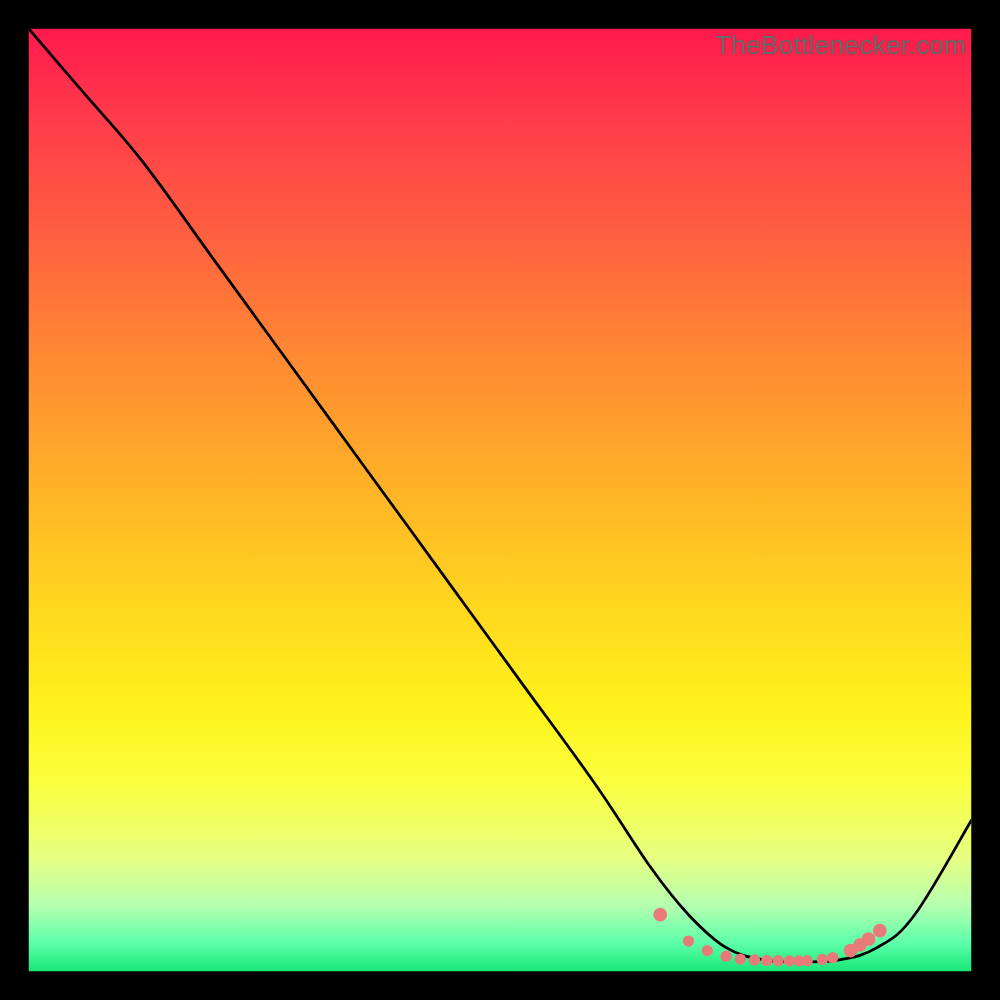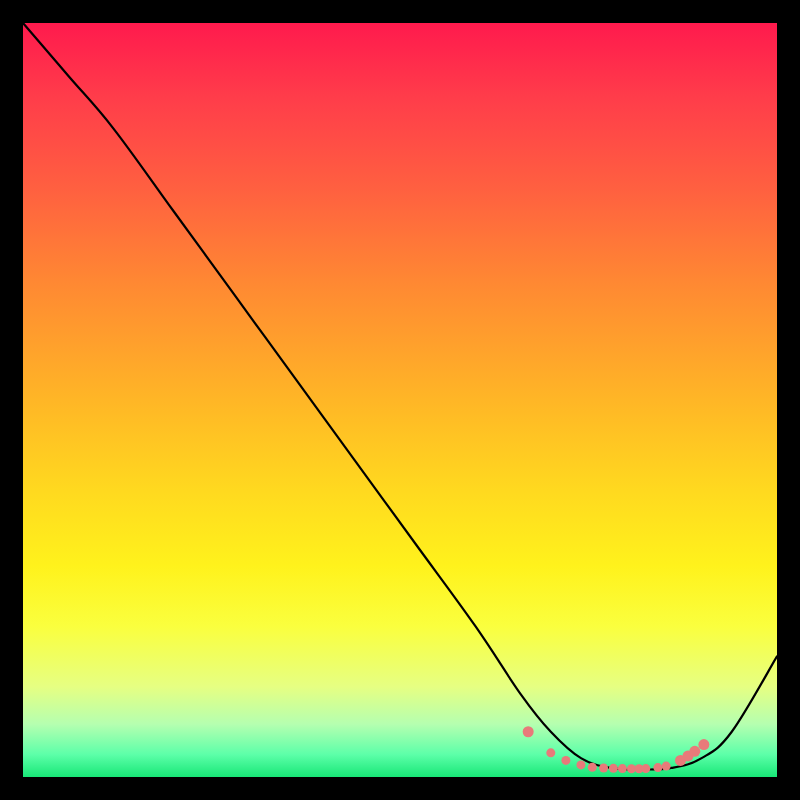--- a/index.html
+++ b/index.html
@@ -60,20 +60,21 @@
     width: 754px;
     height: 754px;
     pointer-events: none;
   }
 </style>
 </head>
 <body>
 
 <div class="frame">
   <div class="gradient"></div>
+  <div class="watermark">TheBottlenecker.com</div>
   <svg class="layer" viewBox="0 0 754 754" preserveAspectRatio="none">
     <path id="curve-path" fill="none" stroke="#000" stroke-width="2.2" stroke-linejoin="round" stroke-linecap="round" d="M 0.00 0.00 C 8.14 9.50, 28.95 33.78, 45.24 52.78 C 61.53 71.78, 71.48 81.13, 90.48 105.56 C 109.48 129.99, 129.08 158.64, 150.80 188.50 C 172.52 218.36, 189.40 241.58, 211.12 271.44 C 232.84 301.30, 249.72 324.52, 271.44 354.38 C 293.16 384.24, 310.04 407.46, 331.76 437.32 C 353.48 467.18, 370.36 490.40, 392.08 520.26 C 413.80 550.12, 433.40 576.06, 452.40 603.20 C 471.40 630.34, 484.07 652.06, 497.64 671.06 C 511.21 690.06, 516.94 697.22, 527.80 708.76 C 538.66 720.30, 547.10 728.64, 557.96 735.15 C 568.82 741.66, 577.26 742.92, 588.12 744.95 C 598.98 746.99, 607.42 746.46, 618.28 746.46 C 629.14 746.46, 637.58 746.99, 648.44 744.95 C 659.30 742.92, 667.74 741.66, 678.60 735.15 C 689.46 728.64, 695.19 727.08, 708.76 708.76 C 722.33 690.44, 745.86 646.93, 754.00 633.36"></path>
     <g id="markers-group">
         <circle cx="505.18" cy="708.76" r="5.50" fill="#e87a7a"></circle>
         <circle cx="527.80" cy="729.87" r="4.50" fill="#e87a7a"></circle>
         <circle cx="542.88" cy="737.41" r="4.50" fill="#e87a7a"></circle>
         <circle cx="557.96" cy="741.94" r="4.50" fill="#e87a7a"></circle>
         <circle cx="569.27" cy="744.20" r="4.50" fill="#e87a7a"></circle>
         <circle cx="580.58" cy="744.95" r="4.50" fill="#e87a7a"></circle>
         <circle cx="590.38" cy="745.33" r="4.50" fill="#e87a7a"></circle>

